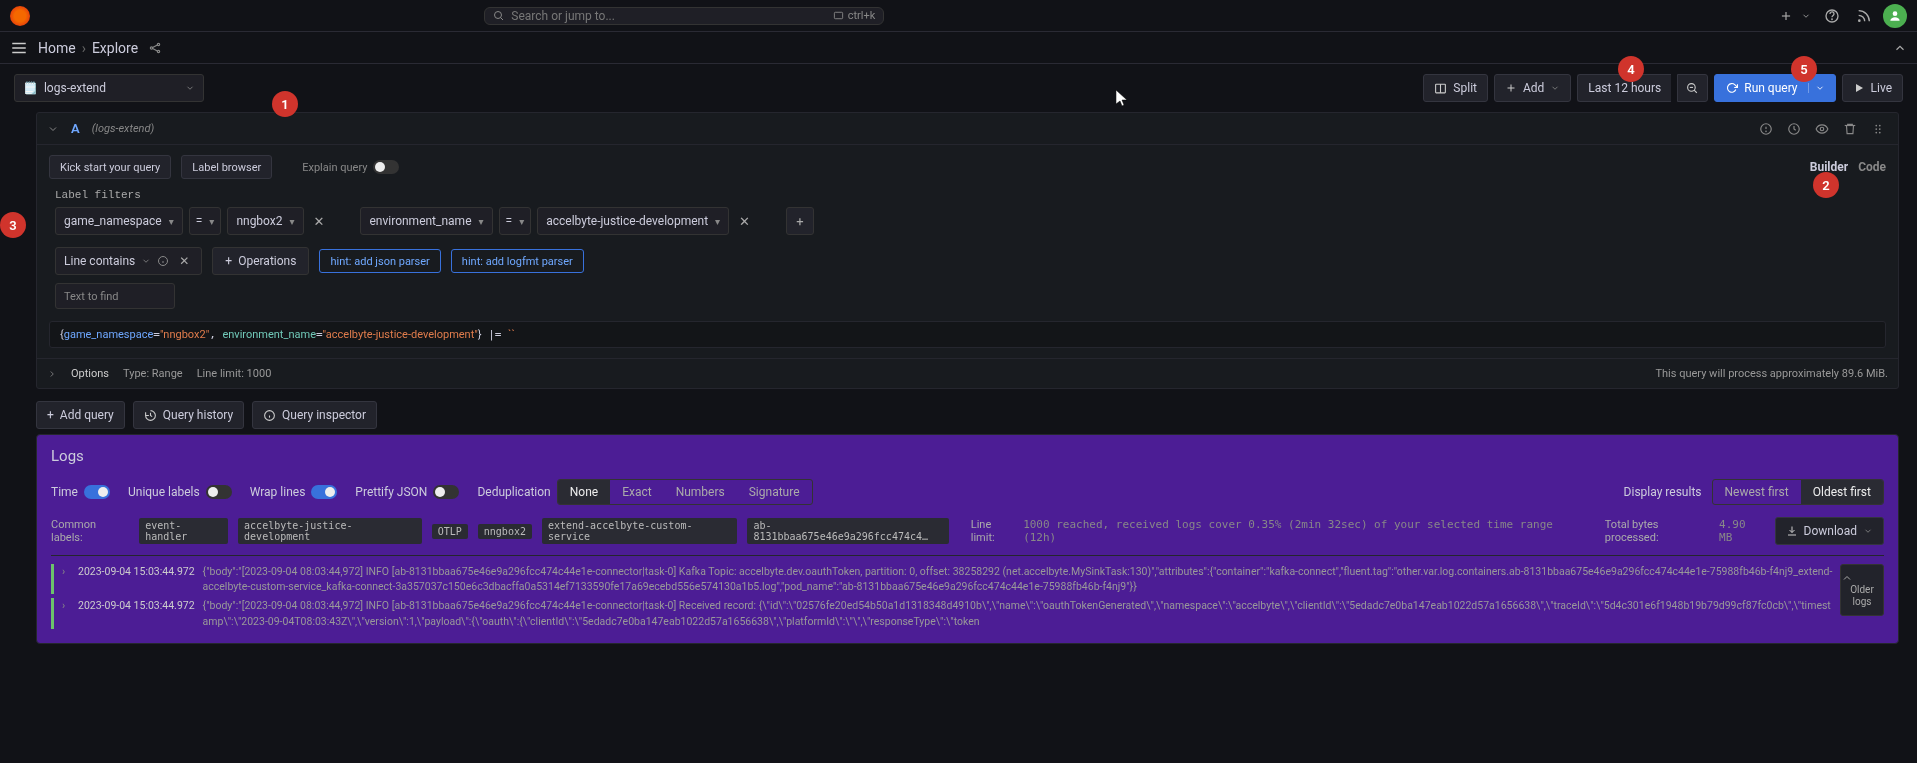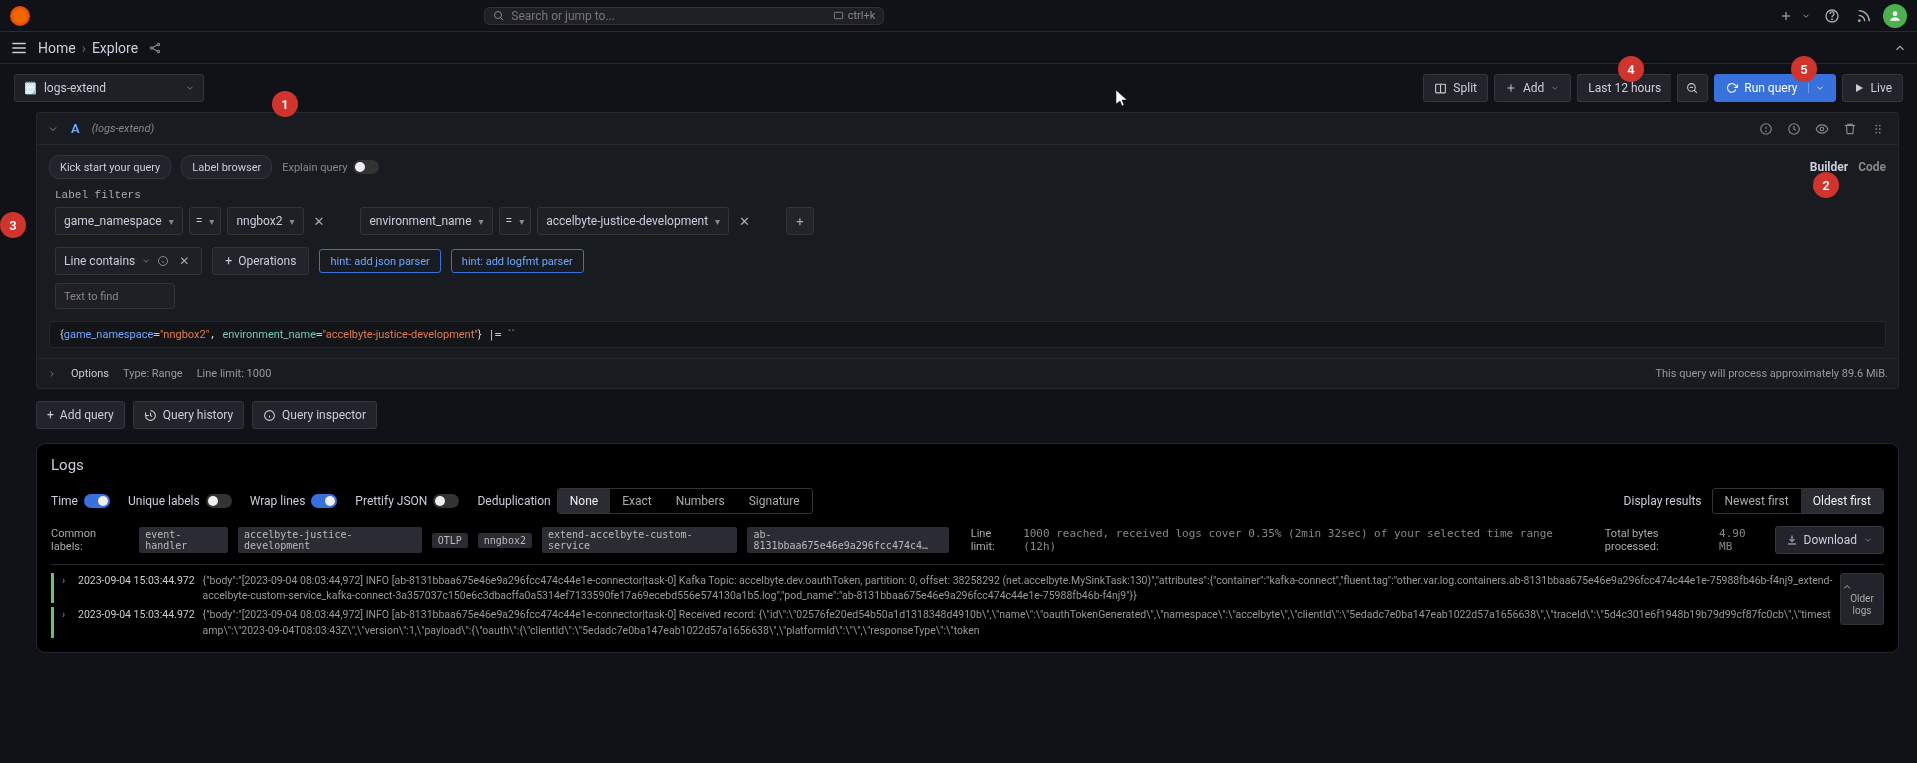--- a/index.html
+++ b/index.html
@@ -29,22 +29,22 @@
 .content { padding: 0 18px 0 36px; position: relative; }
 .panel { background: #181b1f; border: 1px solid #25262e; border-radius: 3px; margin-top: 4px; }
 .query-header { height: 32px; display: flex; align-items: center; padding: 0 10px; gap: 12px; border-bottom: 1px solid #25262e; }
 .chevron-toggle { color: #888; }
 .query-letter { color: #70a8ff; font-weight: 600; }
 .query-sub { color: #888; font-style: italic; font-size: 11px; }
 .query-actions { margin-left: auto; display: flex; gap: 8px; color: #888; }
 .query-actions span { padding: 0 3px; }
 .query-body { padding: 10px 12px; }
 .row { display: flex; align-items: center; gap: 10px; }
-.chip-btn { height: 24px; background: #22232b; border: 1px solid #34353f; border-radius: 10px; padding: 0 10px; font-size: 11px; display: flex; align-items: center; }
-.explain { display: flex; align-items: center; gap: 6px; color: #888; font-size: 11px; margin-left: 0; }
+.chip-btn { height: 24px; background: #22232b; border: 1px solid #34353f; border-radius: 3px; padding: 0 10px; font-size: 11px; display: flex; align-items: center; }
+.explain { display: flex; align-items: center; gap: 6px; color: #888; font-size: 11px; margin-left: 20px; }
 .toggle { width: 26px; height: 14px; background: #333; border-radius: 7px; position: relative; }
 .toggle.on { background: #3871dc; }
 .toggle .knob { width: 10px; height: 10px; background: #eee; border-radius: 50%; position: absolute; top: 2px; left: 2px; }
 .toggle.on .knob { left: 14px; }
 .builder-code { margin-left: auto; display: flex; align-items: center; gap: 10px; font-size: 12px; color: #888; font-weight: bold; }
 .builder-code .active { color: #ccccdc; }
 .label-filters-title { font-size: 11px; color: #aaa; margin: 10px 0 6px 6px; font-family: Liberation Mono, monospace; }
 .filter-row { display: flex; align-items: center; gap: 6px; flex-wrap: wrap; margin-left: 6px; }
 .filter-box { height: 28px; background: #1f1f26; border: 1px solid #333; border-radius: 3px; display: flex; align-items: center; padding: 0 8px; font-size: 12px; gap: 4px; }
 .filter-box .chev { color: #888; font-size: 10px; margin-left: 3px; }
@@ -58,21 +58,21 @@
 .text-input { width: 120px; height: 26px; background: #1f1f26; border: 1px solid #333; border-radius: 3px; padding: 0 8px; font-size: 11px; color: #888; margin: 8px 0 0 6px; display: flex; align-items: center; }
 .code-preview { background: #131518; border: 1px solid #25262e; border-radius: 3px; padding: 6px 10px; margin-top: 12px; font-family: Menlo, Consolas, monospace; font-size: 11px; color: #ccccdc; }
 .code-preview .brace { color: #ccccdc; }
 .code-preview .key { color: #70c8b8; }
 .code-preview .val { color: #e07c4c; }
 .code-preview .ns { color: #6fa8ff; }
 .options-row { display: flex; align-items: center; gap: 14px; padding: 8px 10px; border-top: 1px solid #25262e; font-size: 11px; color: #999; }
 .options-row .right { margin-left: auto; }
 .action-buttons { display: flex; gap: 8px; margin-top: 12px; }
 .logs-volume { margin-top: 14px; height: 32px; border: 1px solid #25262e; border-radius: 3px; display: flex; align-items: center; padding: 0 10px; gap: 8px; font-size: 13px; }
-.logs-panel { margin-top: 14px; background: #000000; border: 1px solid #25262e; border-radius: 9px; padding: 12px 14px; }
+.logs-panel { margin-top: 5px; background: #4c1d95; border: 1px solid #25262e; border-radius: 4px; padding: 12px 14px; }
 .logs-title { font-size: 15px; margin-bottom: 14px; }
 .logs-controls { display: flex; align-items: center; gap: 18px; font-size: 12px; }
 .ctrl-group { display: flex; align-items: center; gap: 6px; }
 .seg-group { display: flex; border: 1px solid #333; border-radius: 3px; overflow: hidden; }
 .seg { padding: 5px 12px; font-size: 12px; color: #aaa; text-align: right; }
 .seg.active { background: #2a2b33; color: #eee; }
 .display-results { margin-left: auto; display: flex; align-items: center; gap: 10px; }
 .common-row { display: flex; align-items: center; gap: 10px; padding: 12px 0 10px 0; font-size: 11px; color: #aaa; border-bottom: 1px solid #25262e; }
 .label-chip { background: #2a2b33; padding: 2px 6px; border-radius: 2px; font-family: monospace; font-size: 10px; color: #bbb; }
 .stat-group { display: flex; align-items: center; gap: 6px; }

